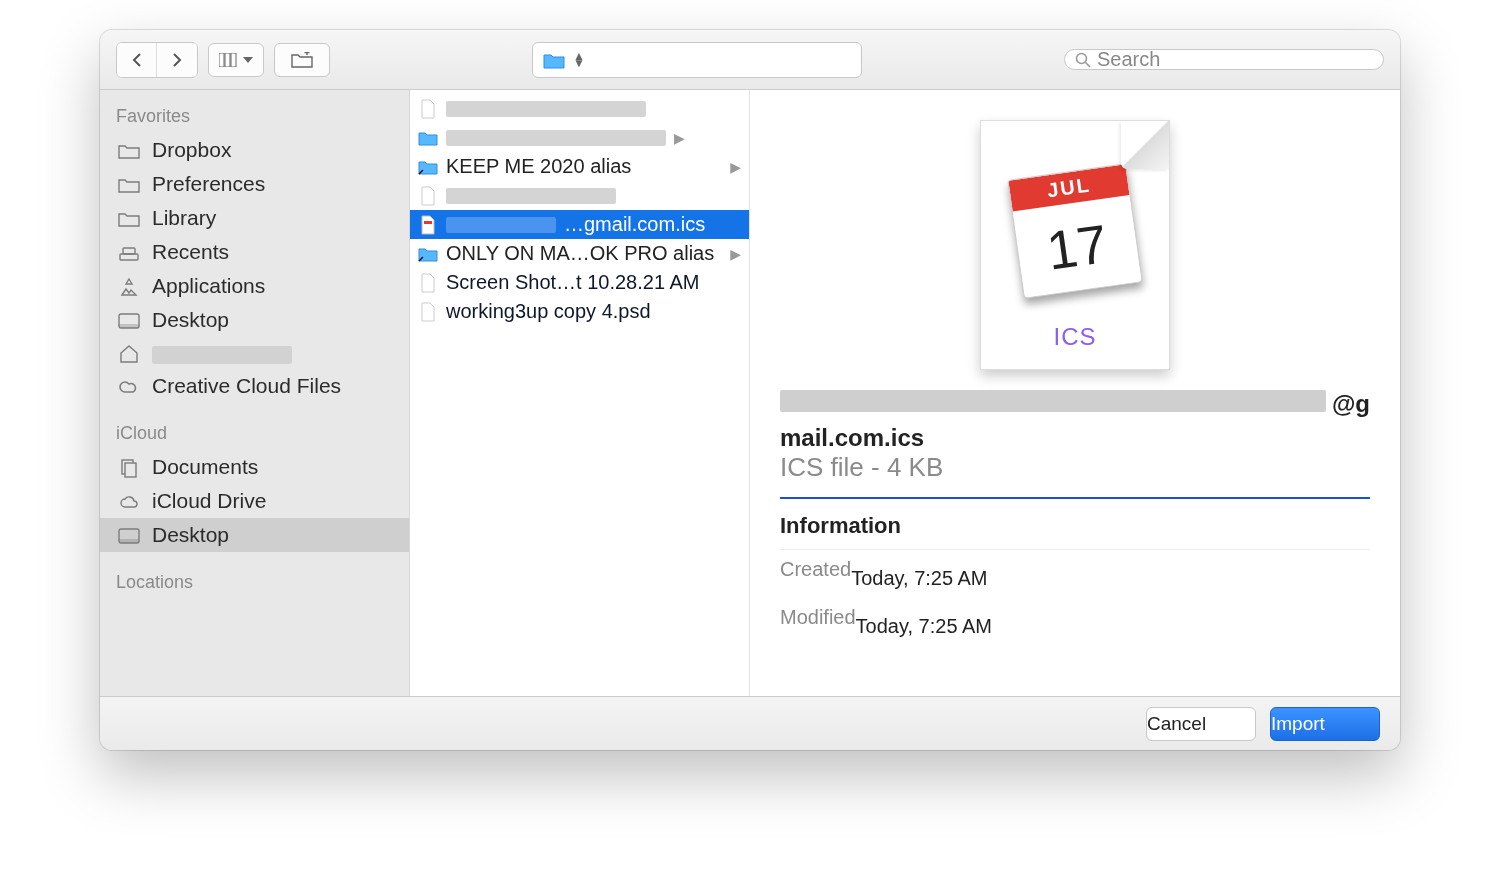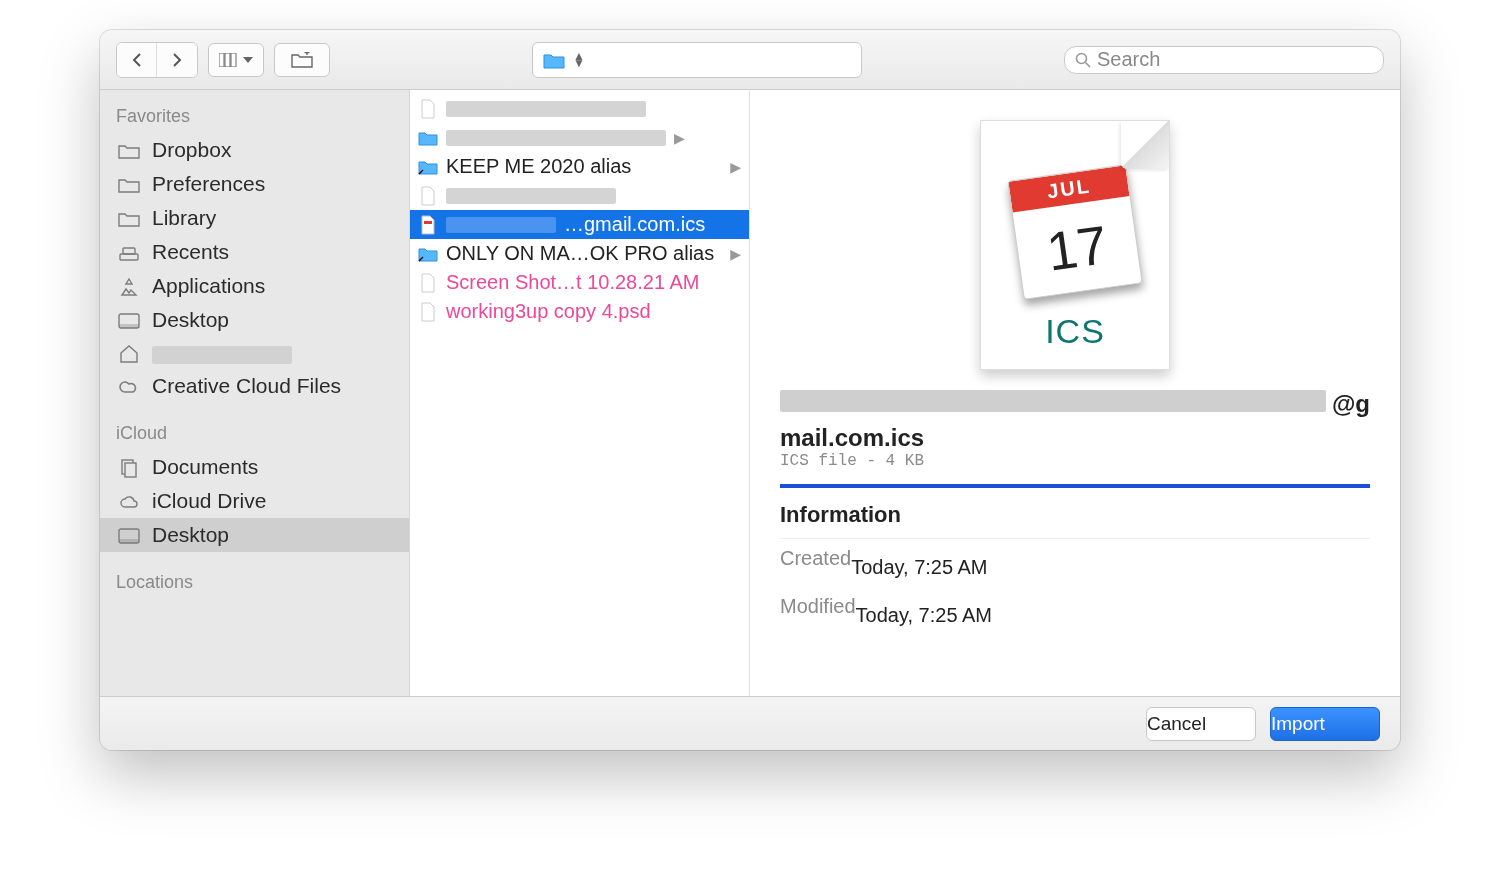--- a/index.html
+++ b/index.html
@@ -64,21 +64,21 @@
     align-items:center;
     padding:0 10px;
     gap:8px;
     color:#222;
   }
   .path-popup .folder-icon { color:#38a7ff; }
   .path-popup .pp-text { flex:1; font-size:20px; }
   .pp-arrows { font-size:12px; color:#666; line-height:7px; display:flex; flex-direction:column; align-items:center; }
 
   .search {
-    height:28px;
+    height:21px;
     width:320px;
     background:#fff;
     border:1px solid #c8c8c8;
     border-radius:12px;
     display:flex;
     align-items:center;
     padding:0 10px;
     gap:6px;
     color:#888;
     font-size:20px;
@@ -117,21 +117,21 @@
     padding-top:4px;
     font-size:20px;
   }
   .row {
     display:flex; align-items:center;
     height:29px;
     padding:0 8px;
     gap:8px;
     color:#222;
   }
-  .row.dim { color:#ec4899; }
+  .row.dim { color:#0f172a; }
   .row.selected { background:#1473e6; color:#fff; }
   .row .ficon { width:20px; height:20px; flex-shrink:0; display:flex; align-items:center; justify-content:center; }
   .row .label { flex:1; white-space:nowrap; overflow:hidden; text-overflow:ellipsis; }
   .row .chev { color:#999; font-size:14px; }
   .row .rd { background:#d4d4d4; height:16px; border-radius:2px; }
   .row.selected .rd { background:#4a93ee; }
 
   
   .preview {
     background:#fff;
@@ -162,30 +162,30 @@
     background:#fff;
     border-radius:4px;
     transform:rotate(-8deg);
     box-shadow:0 6px 8px rgba(0,0,0,0.35);
     display:flex; flex-direction:column;
     overflow:hidden;
     margin-bottom:20px;
   }
   .cal-glyph .month { background:#e13a30; color:#fff; text-align:center; font-size:20px; letter-spacing:2px; padding:4px 0; font-weight:600; }
   .cal-glyph .day { flex:1; display:flex; align-items:center; justify-content:center; font-size:54px; font-weight:400; color:#222; }
-  .ics-label { font-size:34px; color:#0f766e; letter-spacing:1px; text-align:center;}
+  .ics-label { font-size:24px; color:#8b5cf6; letter-spacing:1px; text-align:center;margin-top:12px;}
 
   .fname {
     font-weight:700; font-size:24px; padding:0 0 6px;
     display:flex; flex-wrap:wrap; align-items:baseline; gap:6px;
   }
   .fname .rd-wide { flex:1; height:22px; background:#cfcfcf; border-radius:2px; min-width:300px; }
   .fname .suffix { white-space:nowrap; }
   .subfname { font-weight:700; font-size:24px; }
-  .meta { color:#8a8a8a; font-size:16px; padding-bottom:14px; border-bottom:4px solid #1d4ed8;font-family:Liberation Mono, monospace; }
+  .meta { color:#8a8a8a; font-size:26px; padding-bottom:14px; border-bottom:2px solid #1d4ed8; }
   .info-head { font-weight:700; font-size:22px; padding:14px 0 10px; border-bottom:1px solid #eee; }
   .kv { display:flex; padding:8px 0; font-size:20px; }
   .kv .k { color:#8a8a8a; }
   .kv .v { color:#222;margin-top:9px; }
 
   
   .footer {
     height:54px;
     background:linear-gradient(#f4f4f4,#eaeaea);
     border-top:1px solid #ccc;

